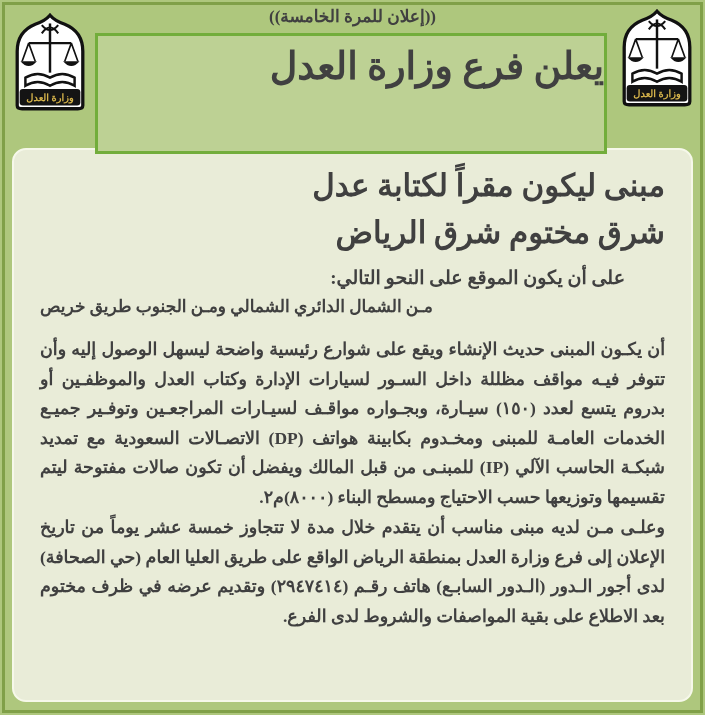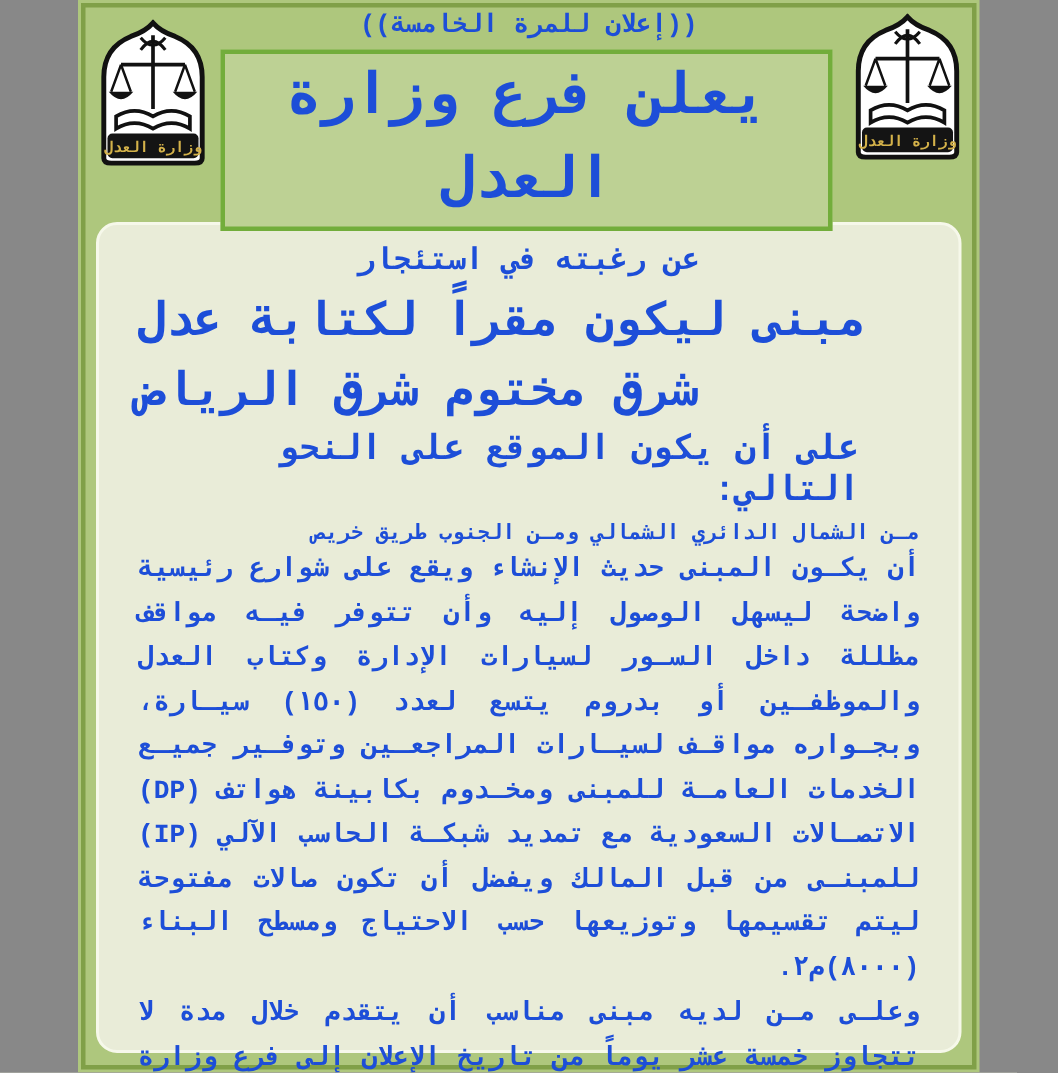--- a/index.html
+++ b/index.html
@@ -1,49 +1,49 @@
 <!DOCTYPE html>
 <html lang="ar" dir="rtl"><head>
 <meta charset="utf-8">
 <style>
   html,body { margin:0; padding:0; background:#888; }
   .ad {
-    position:relative; width:601px; height:715px; margin:0 auto;
+    position:relative; width:705px; height:715px; margin:0 auto;
     background:#aec77d; overflow:hidden;
-    font-family:Liberation Mono, monospace; direction:rtl; color:#1d4ed8;
+    font-family:Liberation Serif, serif; direction:rtl; color:#404040;
   }
   .frame-line {
     position:absolute; inset:2px; border:3px solid #80a048; pointer-events:none;
   }
   .note {
     position:absolute; top:6px; left:0; right:0; text-align:center;
     font-size:17px; font-weight:bold; letter-spacing:0.5px;
   }
   .logo { position:absolute; width:82px; height:98px; }
   .logo-right { top:9px;  right:7px; }
   .logo-left  { top:13px; left:9px;  }
   .title-box {
     position:absolute; top:33px; right:98px; left:95px; height:115px;
-    background:#bdd194; border:3px solid #72ad3b; text-align:center;
+    background:#bdd194; border:3px solid #72ad3b; 
   }
   .title-box .t1 { font-size:38px; font-weight:bold; line-height:56px; margin-top:2px; }
   .title-box .t2 { font-size:37px; font-weight:bold; line-height:52px; }
   .panel {
     position:absolute; left:12px; right:12px; top:148px; bottom:13px;
     background:#e9ecd8; border:2px solid #f6f8ea; border-radius:14px;
     box-sizing:border-box; padding:6px 26px 0 26px;
   }
   .intro    { text-align:center; font-size:20px; font-weight:bold; margin-top:4px; }
-  .subject  { text-align:left; font-size:31px; font-weight:bold; line-height:47px; }
+  .subject  { text-align:right; font-size:31px; font-weight:bold; line-height:47px; }
   .subject.first { margin-top:6px; }
-  .loc-head { text-align:right; font-size:23px; font-weight:bold; margin-top:0; padding-right:40px; }
-  .loc-line { text-align:right; font-size:14px; font-weight:bold; margin-top:7px; }
+  .loc-head { text-align:right; font-size:19px; font-weight:bold; margin-top:10px; padding-right:40px; }
+  .loc-line { text-align:left; font-size:17px; font-weight:bold; margin-top:7px; }
   .para {
     font-size:17.5px; font-weight:bold; text-align:justify; text-justify:inter-word;
-    line-height:29.5px; margin-top:2px;
+    line-height:29.5px; margin-top:18px;
   }
   .para.last { margin-top:1px; }
   svg .stroke { stroke:#111; fill:none; }
 </style>
 </head>
 <body>
 
 <div class="ad">
   <div class="frame-line"></div>
 
@@ -73,21 +73,20 @@
       <path class="stroke" stroke-width="2" d="M24,36 L16,58 M24,36 L32,58 M76,36 L68,58 M76,36 L84,58"></path>
       <path d="M14,58 Q24,70 34,58 Z" fill="#111"></path>
       <path d="M66,58 Q76,70 86,58 Z" fill="#111"></path>
       <path d="M20,78 Q35,69 50,78 Q65,69 80,78 L80,88 Q65,79 50,88 Q35,79 20,88 Z" fill="#fff" stroke="#111" stroke-width="3"></path>
       <rect x="13" y="92" width="74" height="20" rx="4" fill="#141414"></rect>
       <text x="50" y="107" text-anchor="middle" font-size="12" font-weight="bold" fill="#d4b24a">وزارة العدل</text>
     </svg>
   </div>
 
   <div class="panel">
-    <div class="intro">عن رغبته في استئجار</div>
     <div class="subject first">مبنى ليكون مقراً لكتابة عدل</div>
     <div class="subject">شرق مختوم شرق الرياض</div>
     <div class="loc-head">على أن يكون الموقع على النحو التالي:</div>
     <div class="loc-line">مـن الشمال الدائري الشمالي ومـن الجنوب طريق خريص</div>
     <div class="para">أن يكـون المبنى حديث الإنشاء ويقع على شوارع رئيسية واضحة ليسهل الوصول إليه وأن تتوفر فيـه مواقف مظللة داخل السـور لسيارات الإدارة وكتاب العدل والموظفـين أو بدروم يتسع لعدد (١٥٠) سيـارة، وبجـواره مواقـف لسيـارات المراجعـين وتوفـير جميـع الخدمات العامـة للمبنى ومخـدوم بكابينة هواتف (DP) الاتصـالات السعودية مع تمديد شبكـة الحاسب الآلي (IP) للمبنـى من قبل المالك ويفضل أن تكون صالات مفتوحة ليتم تقسيمها وتوزيعها حسب الاحتياج ومسطح البناء (٨٠٠٠)م٢.</div>
     <div class="para last">وعلـى مـن لديه مبنى مناسب أن يتقدم خلال مدة لا تتجاوز خمسة عشر يوماً من تاريخ الإعلان إلى فرع وزارة العدل بمنطقة الرياض الواقع على طريق العليا العام (حي الصحافة) لدى أجور الـدور (الـدور السابـع) هاتف رقـم (٢٩٤٧٤١٤) وتقديم عرضه في ظرف مختوم بعد الاطلاع على بقية المواصفات والشروط لدى الفرع.</div>
   </div>
 
   <div class="title-box">
     <div class="t1">يعلن فرع وزارة العدل</div>

